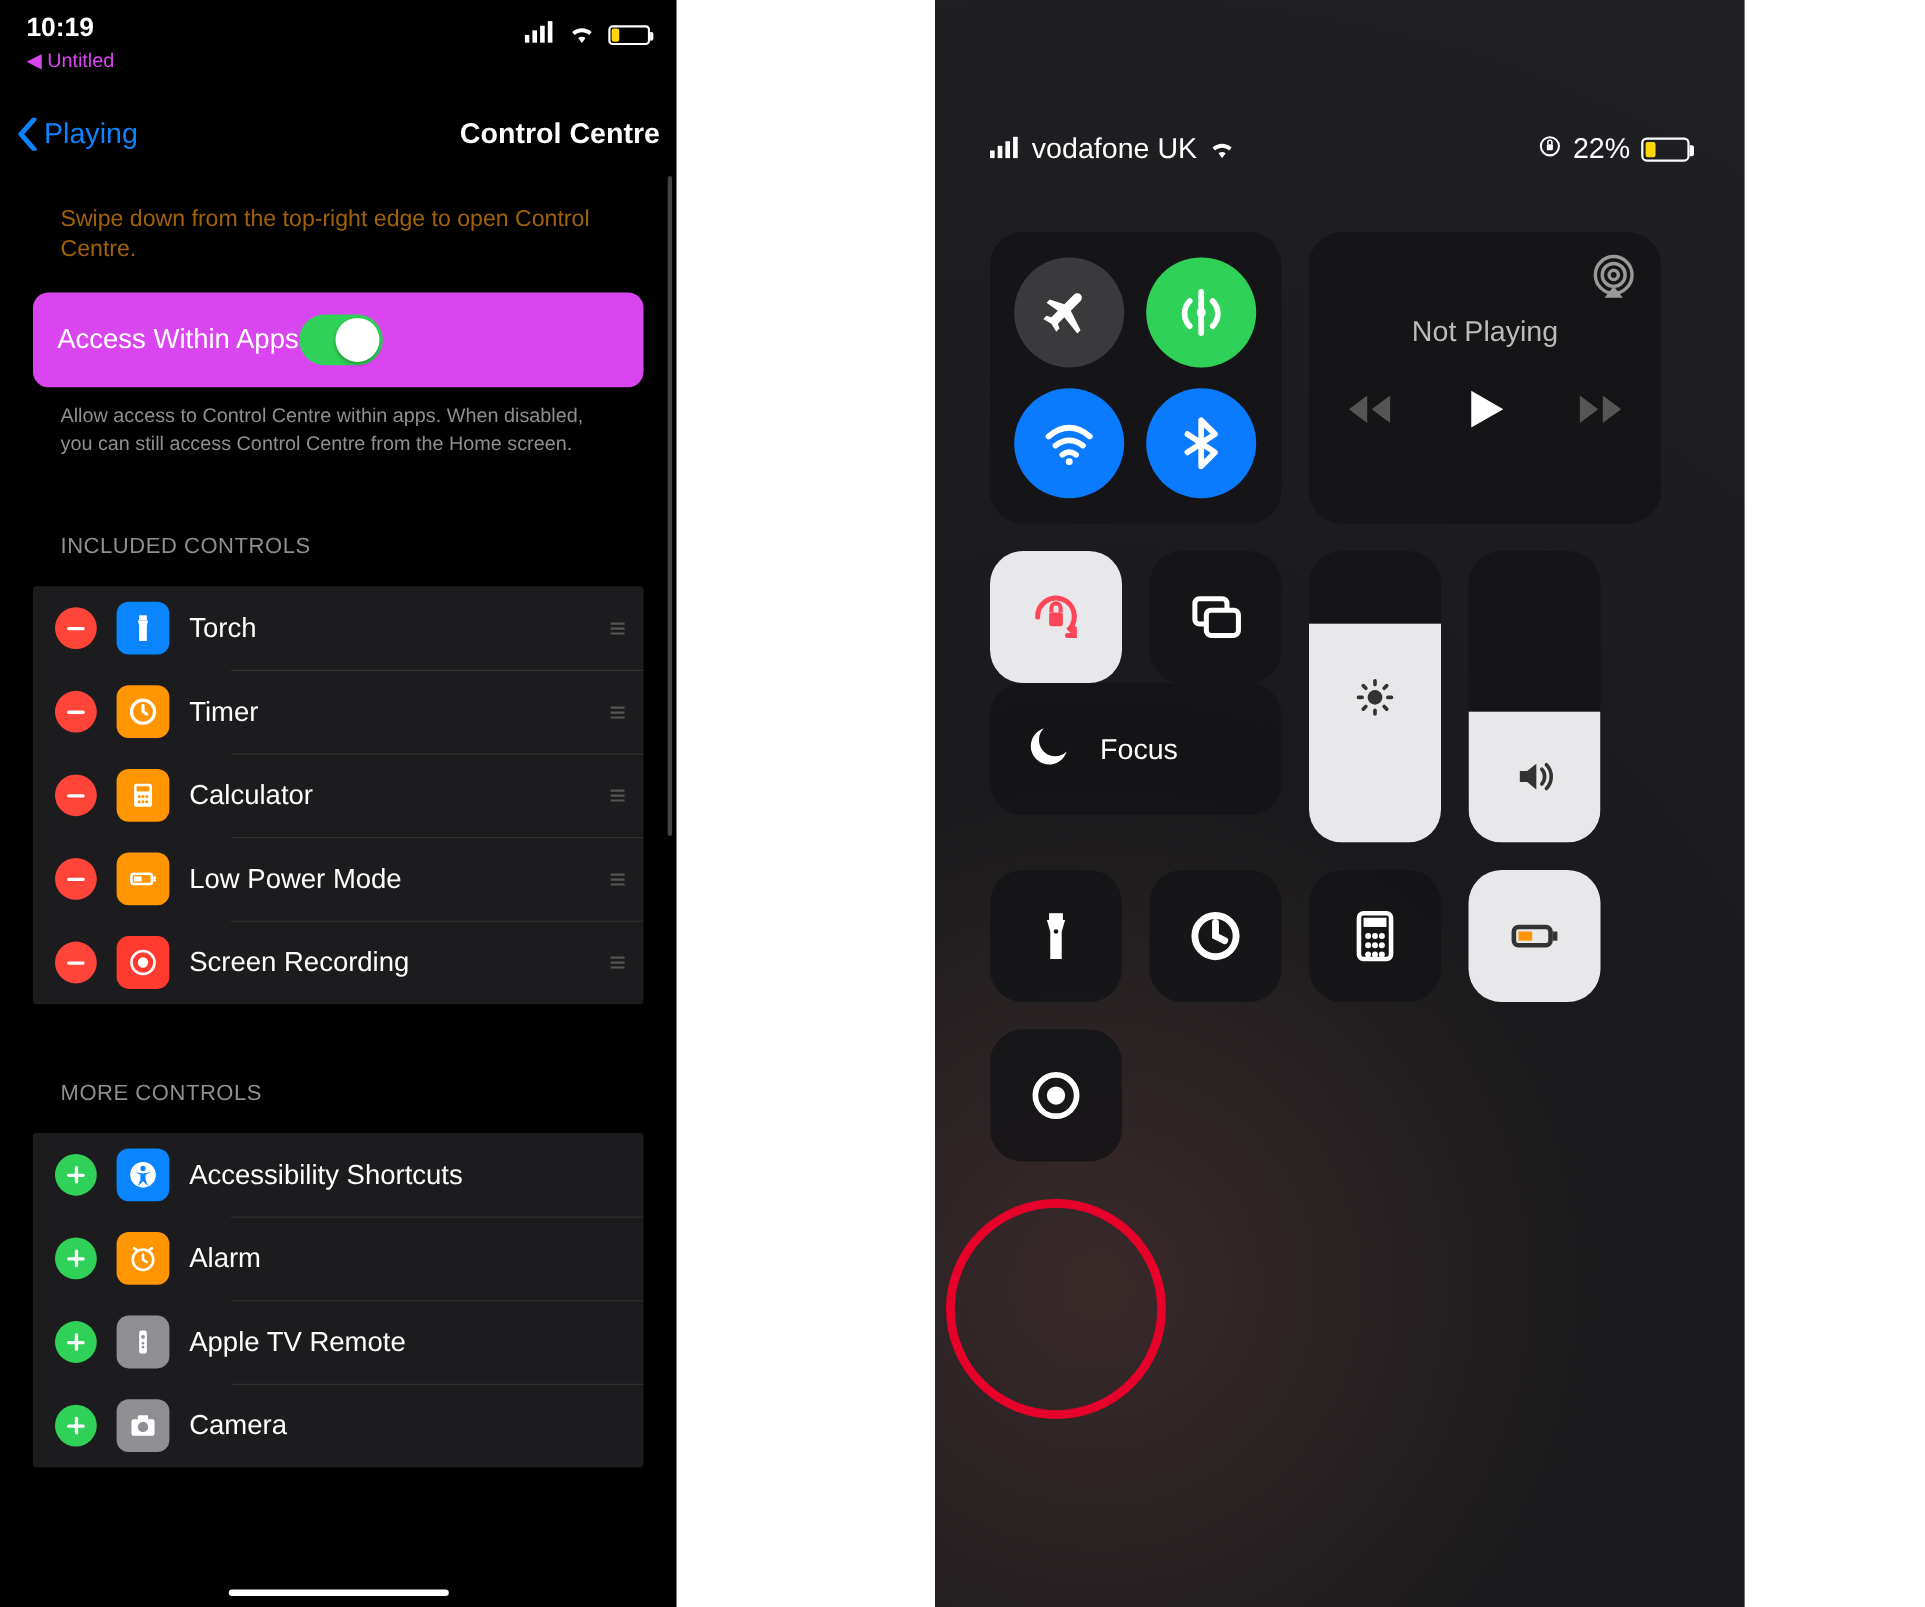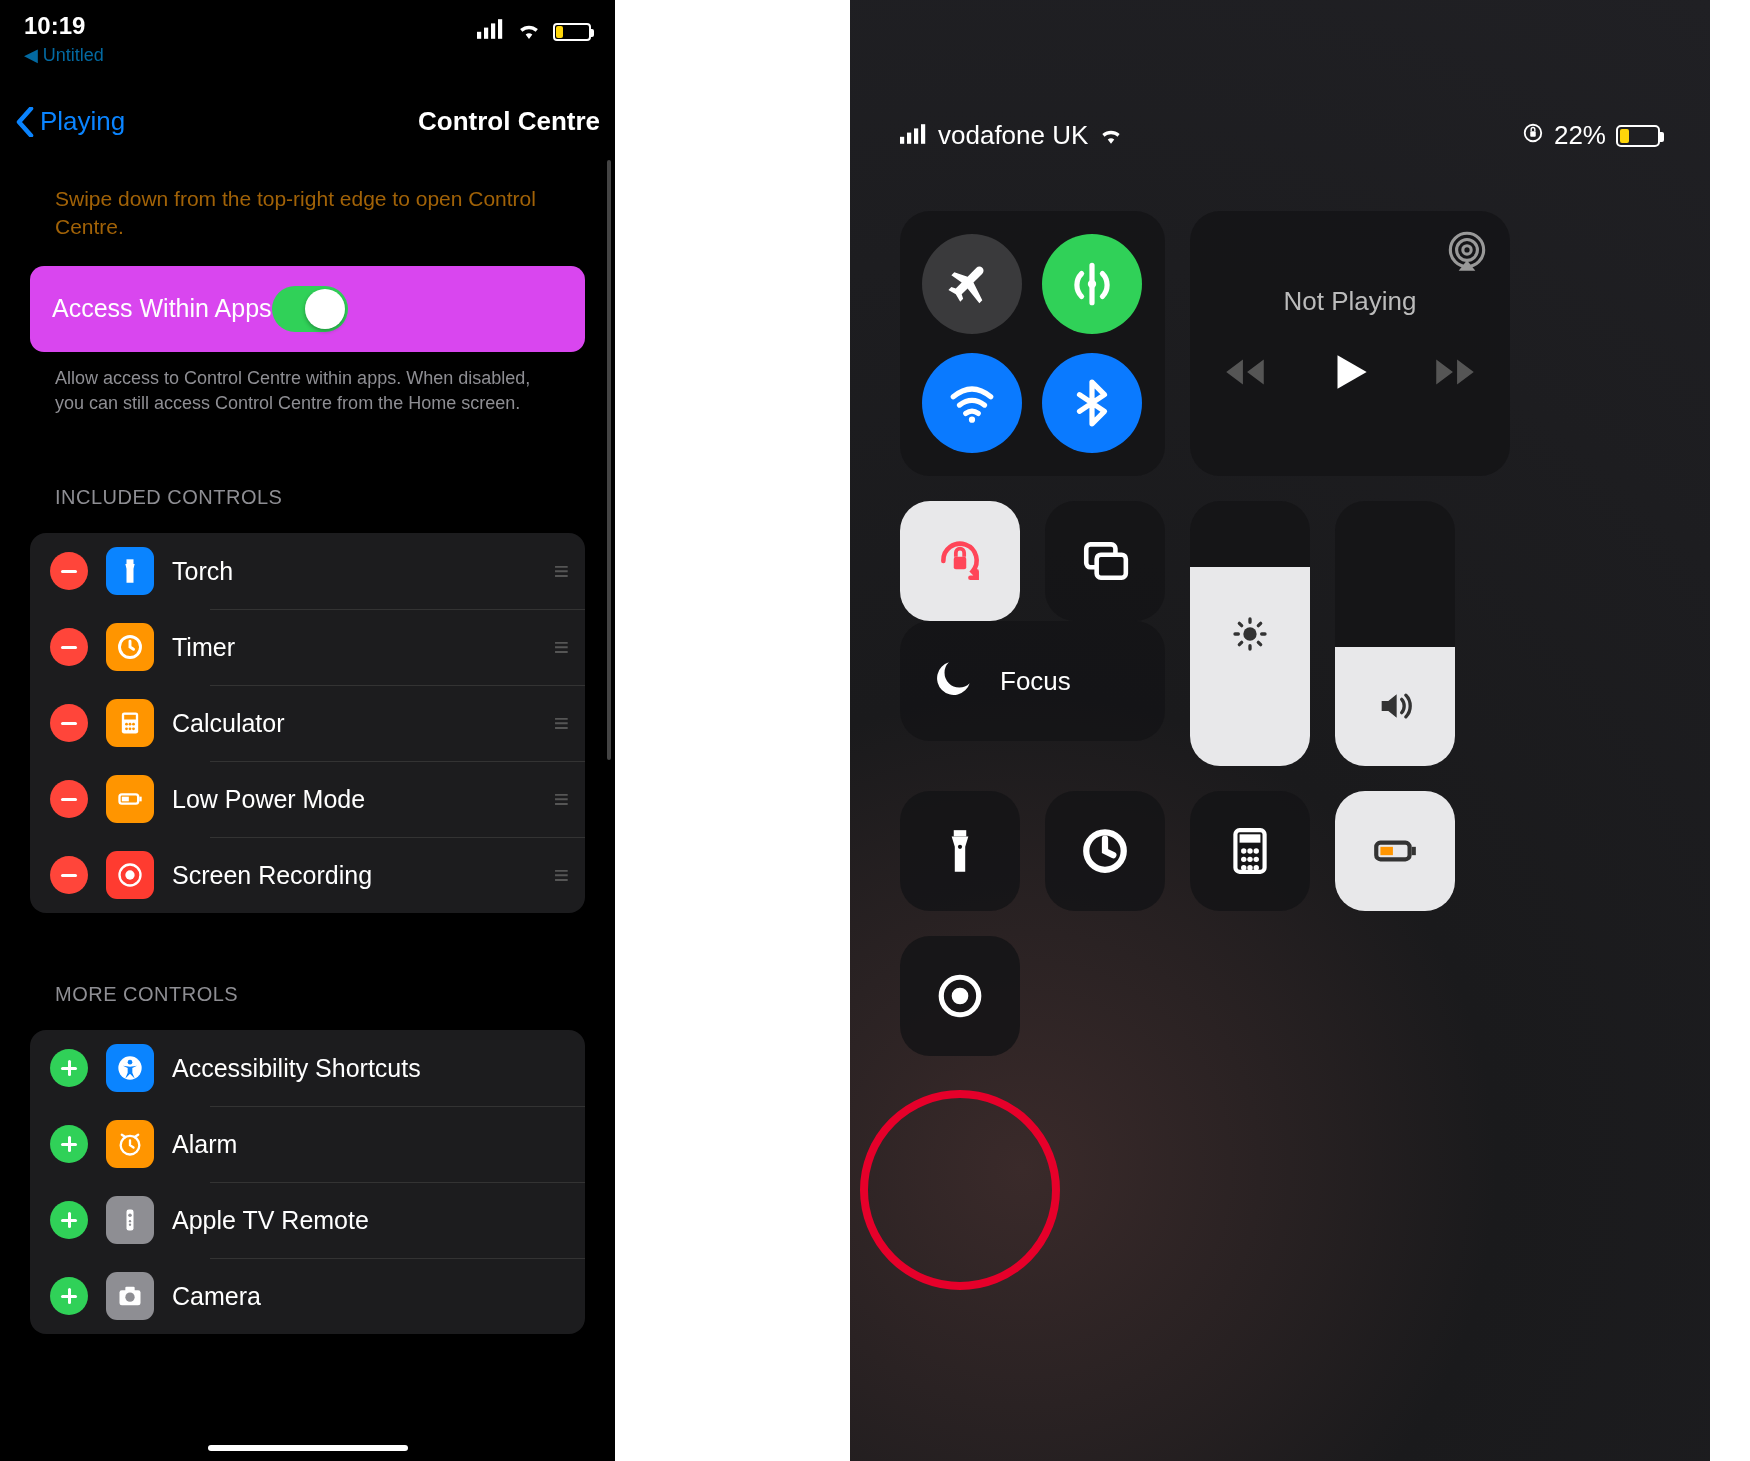--- a/index.html
+++ b/index.html
@@ -23,21 +23,21 @@
   .status-bar {
     display: flex;
     justify-content: space-between;
     align-items: flex-start;
     padding: 12px 24px 0 24px;
     font-size: 23px;
     font-weight: 600;
   }
   .status-left { display:flex; flex-direction:column; }
   .status-time { font-size: 24px; font-weight: 600; }
-  .status-back-app { font-size: 18px; font-weight: 400; color:#0369a1; margin-top:4px; }
+  .status-back-app { font-size: 18px; font-weight: 400; color:#d946ef; margin-top:4px; }
   .status-right { display:flex; gap:10px; align-items:center; margin-top:6px; }
   .sig-icon svg, .wifi-icon svg { width:28px; height:20px; }
   .battery-small {
     width: 38px; height: 18px; border: 2px solid #fff; border-radius: 4px; position: relative;
   }
   .battery-small::after {
     content:''; position:absolute; right:-5px; top:4px; width:3px; height:8px; background:#fff; border-radius:0 2px 2px 0;
   }
   .battery-small .fill { position:absolute; left:1px; top:1px; bottom:1px; width:22%; background:#ffd60a; border-radius:2px; }
 
@@ -59,21 +59,21 @@
     width:76px; height:46px; background:#30d158; border-radius:23px; position:relative;
   }
   .toggle .knob {
     position:absolute; right:3px; top:3px; width:40px; height:40px; background:#fff; border-radius:50%;
     box-shadow: 0 2px 4px rgba(0,0,0,.3);
   }
   .footer-text { color:#8e8e93; font-size:18px; padding: 14px 55px 0 55px; line-height:1.4; }
 
   .section-header { color:#8e8e93; font-size:20px; letter-spacing:0.5px; padding: 70px 55px 24px 55px; text-transform:uppercase; }
 
-  .list-group { background:#1c1c1e; margin:0 30px; border-radius:16px; overflow:hidden; }
+  .list-group { background:#1c1c1e; margin:0 30px; border-radius:3px; overflow:hidden; }
   .list-row {
     display:flex; align-items:center; padding:14px 20px; gap:18px; position:relative;
   }
   .list-row + .list-row::before {
     content:''; position:absolute; left:180px; right:0; top:0; height:1px; background:#333;
   }
   .act-btn {
     width:38px; height:38px; border-radius:50%; display:flex; align-items:center; justify-content:center; flex-shrink:0;
   }
   .act-remove { background:#ff453a; }
@@ -100,21 +100,21 @@
   .drag-handle { color:#555; font-size:26px; letter-spacing:-4px; }
 
   .home-indicator { position:absolute; bottom:10px; left:50%; transform:translateX(-50%); width:200px; height:6px; background:#fff; border-radius:3px; }
   .scroll-indicator { position:absolute; right:4px; top:160px; width:4px; height:600px; background:#444; border-radius:2px; }
 
   
   .gap { width: 235px; background:#fff; }
 
   
   .right-panel {
-    width: 860px;
+    width: 736px;
     height: 1461px;
     background: radial-gradient(circle at 20% 80%, #3a2a2a 0%, #1a1a1c 35%, #202024 100%);
     position: relative;
     color:#fff;
     padding: 0 50px;
   }
   .cc-status {
     display:flex; justify-content:space-between; align-items:center; padding-top:120px; font-size:26px; font-weight:500;
   }
   .cc-status-left { display:flex; align-items:center; gap:10px; }

